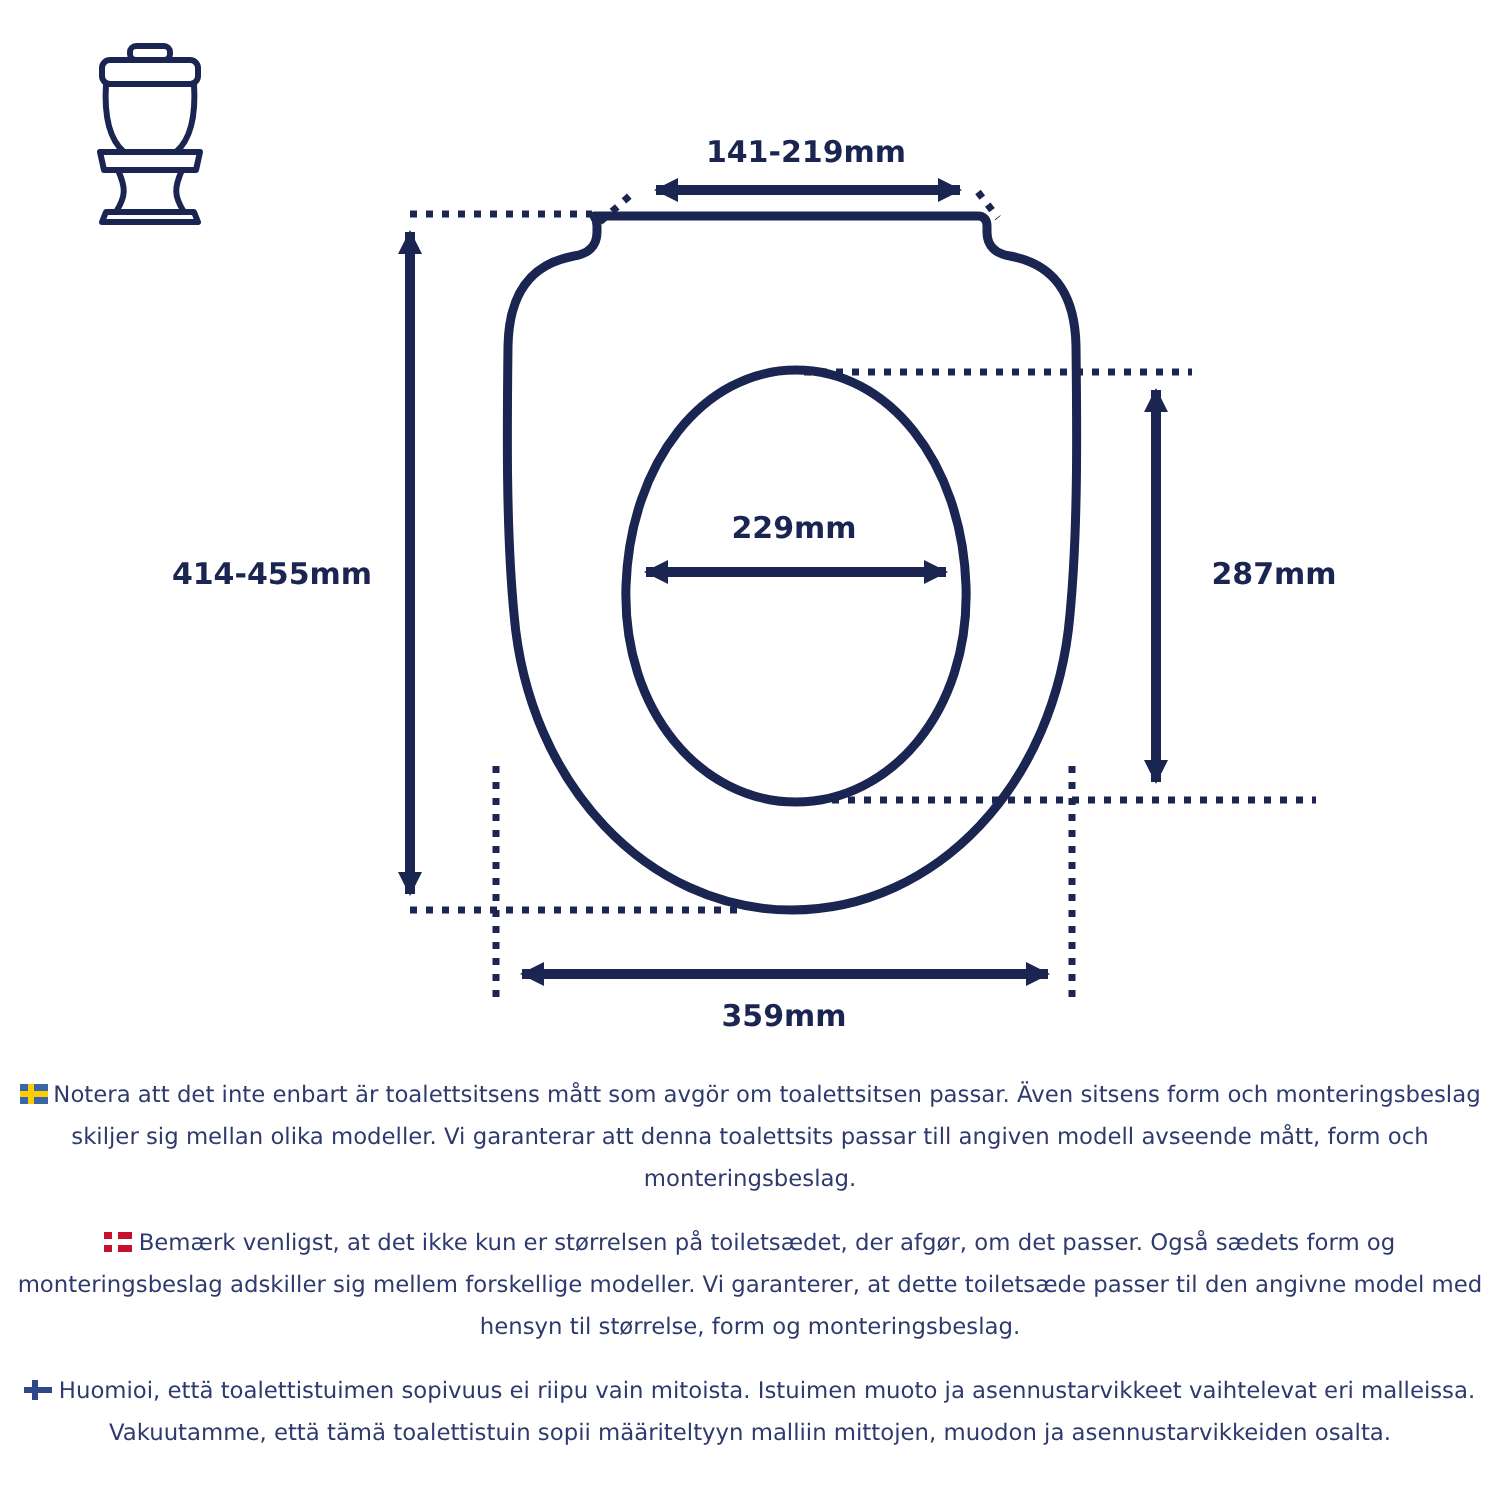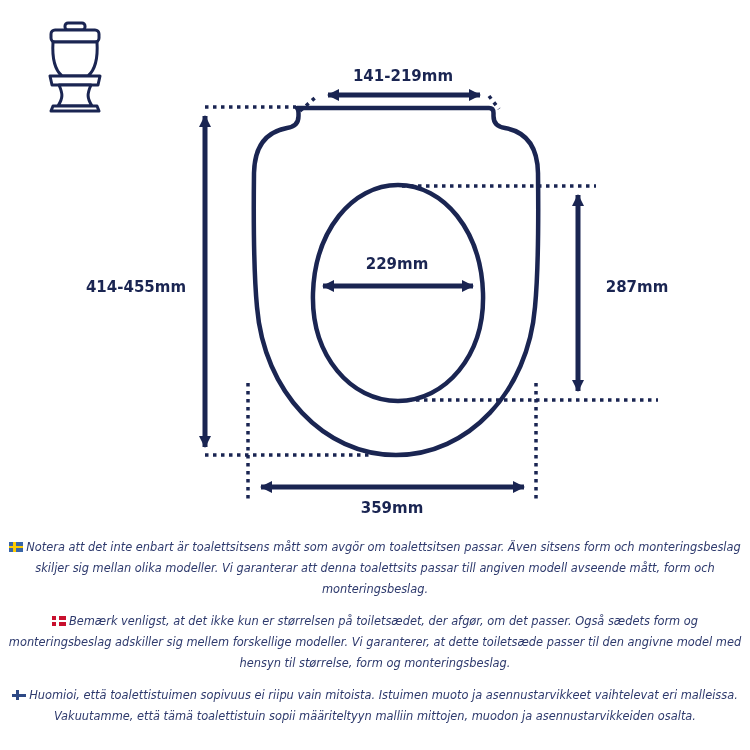--- a/index.html
+++ b/index.html
@@ -13,21 +13,21 @@
   
   .diagram{position:absolute;left:0;top:0;width:750px;height:530px;}
   .outline{fill:none;stroke:var(--diagram-navy);stroke-width:4.5;stroke-linejoin:round;}
   .arrow{stroke:var(--diagram-navy);stroke-width:5;}
   .dots{stroke:var(--diagram-navy);stroke-width:3.5;stroke-dasharray:3.5 4.5;fill:none;}
   .dim-label{font-family:"DejaVu Sans",sans-serif;font-weight:700;font-size:15px;
              fill:var(--diagram-navy);text-anchor:middle;}
 
   
   .notes{position:absolute;left:6px;right:6px;top:537px;text-align:center;}
-  .note{margin:0 0 11px;font-size:11.4px;line-height:21px;color:var(--text-navy);font-style:italic;}
+  .note{margin:0 0 11px;font-size:11.4px;line-height:21px;color:var(--text-navy);}
   .flag{display:inline-block;width:14px;height:10px;margin-right:3px;vertical-align:-1px;}
   .flag-se{background-color:var(--se-blue);
     background-image:linear-gradient(to right,transparent 0 4px,var(--se-yellow) 4px 7px,transparent 7px),
                      linear-gradient(to bottom,transparent 0 3.5px,var(--se-yellow) 3.5px 6.5px,transparent 6.5px);}
   .flag-dk{background-color:var(--dk-red);
     background-image:linear-gradient(to right,transparent 0 4px,#ffffff 4px 7px,transparent 7px),
                      linear-gradient(to bottom,transparent 0 3.5px,#ffffff 3.5px 6.5px,transparent 6.5px);}
   .flag-no{background-color:var(--no-red);
     background-image:linear-gradient(to right,transparent 0 4.5px,var(--no-blue) 4.5px 6.5px,transparent 6.5px),
                      linear-gradient(to bottom,transparent 0 4px,var(--no-blue) 4px 6px,transparent 6px),

